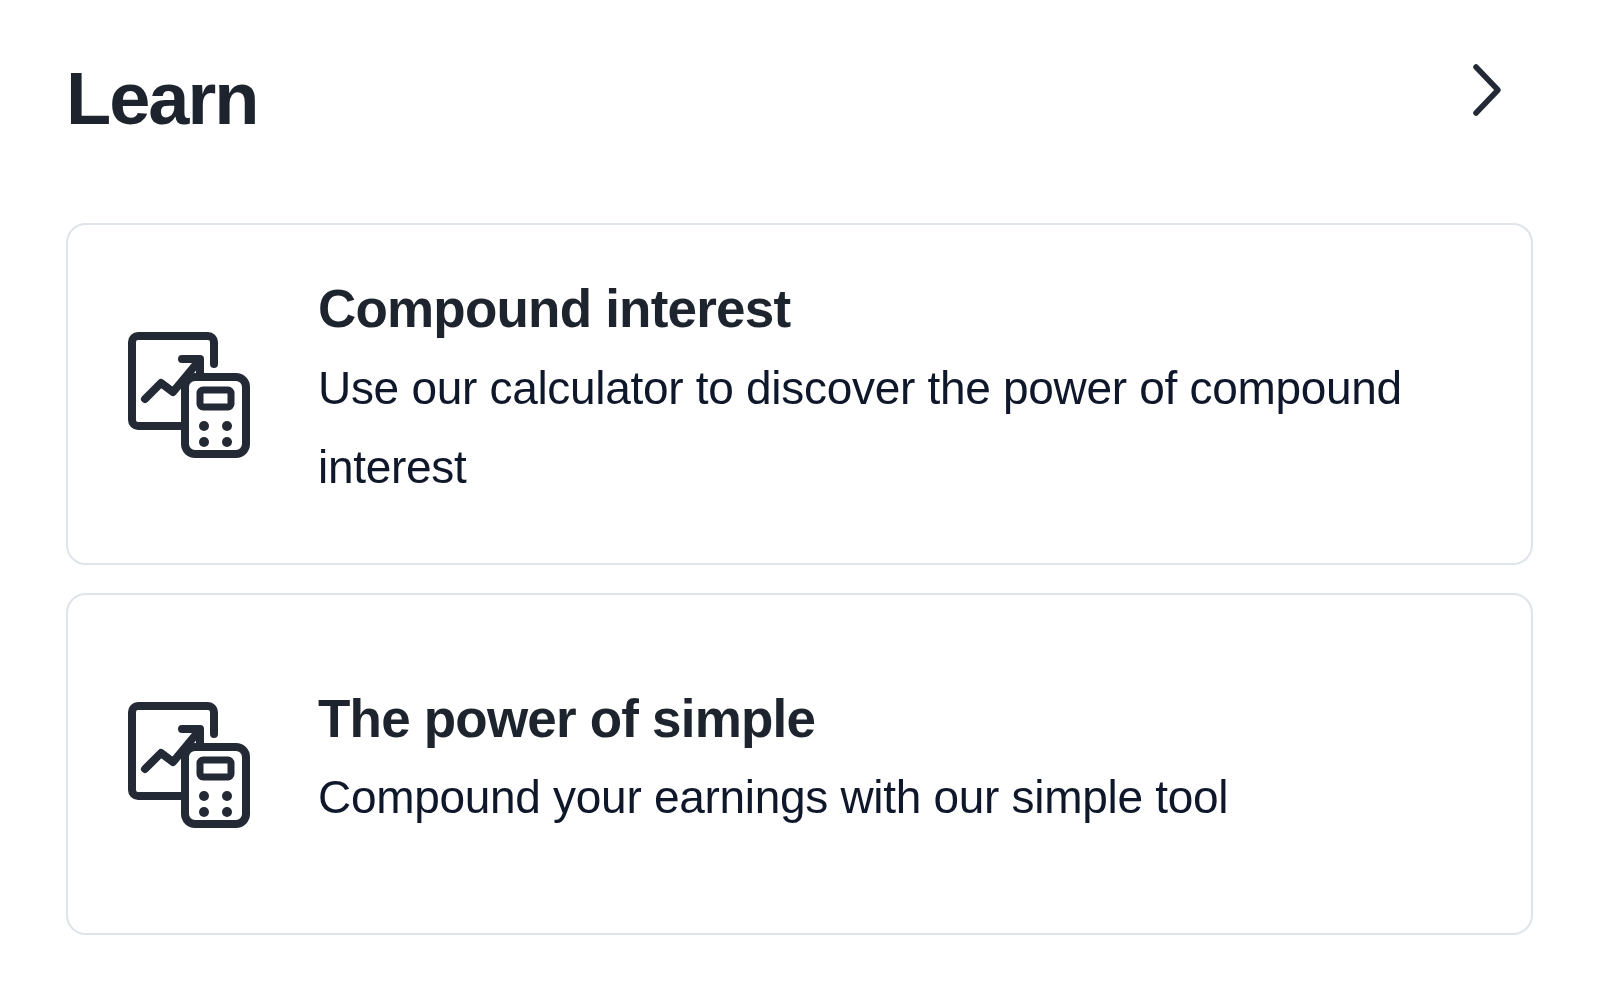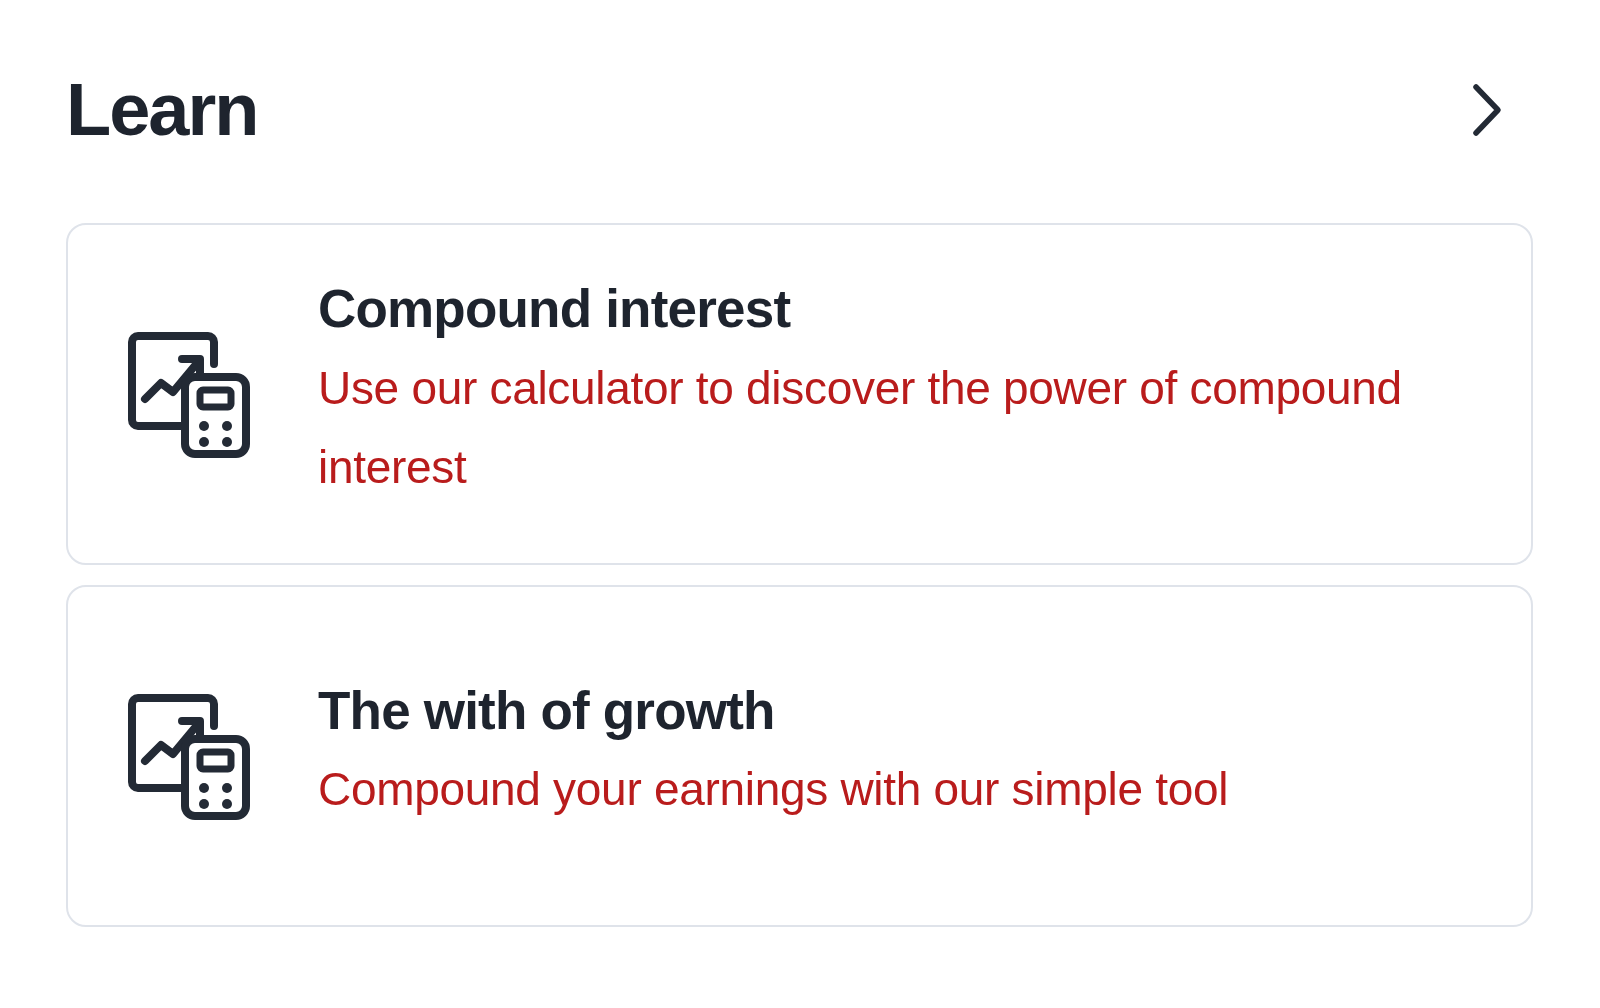--- a/index.html
+++ b/index.html
@@ -24,21 +24,21 @@
   }
 
   
   .section-header {
     position: absolute;
     left: 66px;
     top: 62px;
     width: 1442px;
     height: 96px;
     display: flex;
-    align-items: center;
+    align-items: flex-start;
     justify-content: space-between;
   }
 
   .section-title {
     font-size: 74px;
     font-weight: 800;
     letter-spacing: -2.0px;
     color: #1e242e;
     line-height: 1;
     margin: 0;
@@ -61,21 +61,21 @@
   }
 
   
   .cards {
     position: absolute;
     left: 66px;
     top: 223px;
     width: 1467px;
     display: flex;
     flex-direction: column;
-    gap: 20px;
+    gap: 28px;
   }
 
   .learn-card {
     box-sizing: border-box;
     width: 1467px;
     border: 2px solid #dfe3ea;
     border-radius: 20px;
     background: #ffffff;
     display: flex;
     align-items: center;
@@ -107,21 +107,21 @@
     letter-spacing: -0.8px;
     color: #1e242e;
     line-height: 1.12;
     margin: 0 0 10px 0;
   }
 
   .card-desc {
     font-size: 46px;
     font-weight: 400;
     letter-spacing: -0.3px;
-    color: #b91c1c;
+    color: #0f172a;
     line-height: 1.72;
     margin: 0;
     max-width: 1130px;
   }
 </style>
 </head>
 <body>
 
 <div class="page">
 
@@ -171,19 +171,19 @@
           <path d="M54 31 H72 V49" stroke="#232a35" stroke-width="8" stroke-linecap="round" stroke-linejoin="round"></path>
           <rect x="57" y="49" width="61" height="77" rx="10" stroke="#232a35" stroke-width="8" fill="#ffffff"></rect>
           <rect x="72" y="62" width="31" height="17" rx="3" stroke="#232a35" stroke-width="7" fill="#ffffff"></rect>
           <circle cx="76" cy="98" r="5" fill="#232a35"></circle>
           <circle cx="99" cy="98" r="5" fill="#232a35"></circle>
           <circle cx="76" cy="114" r="5" fill="#232a35"></circle>
           <circle cx="99" cy="114" r="5" fill="#232a35"></circle>
         </svg>
       </span>
       <div class="card-text">
-        <div class="card-title">The with of growth</div>
+        <div class="card-title">The power of simple</div>
         <div class="card-desc">Compound your earnings with our simple tool</div>
       </div>
     </div>
 
   </div>
 </div>
 
 </body></html>

